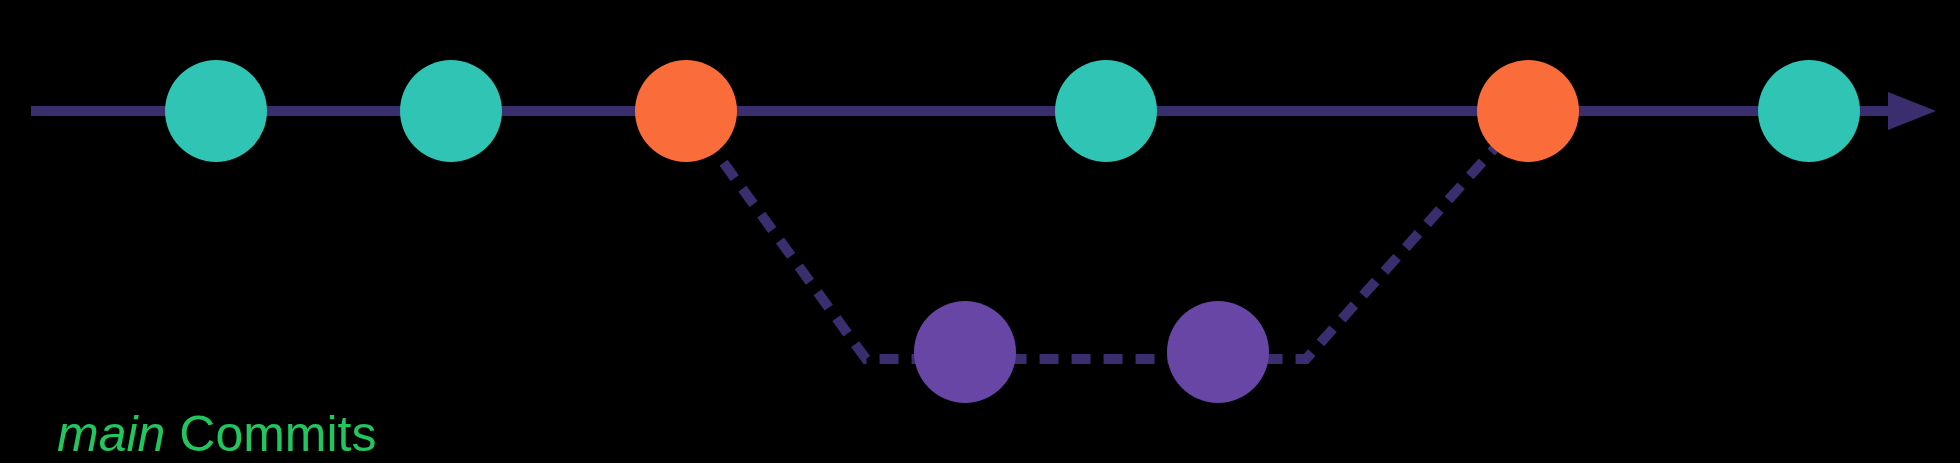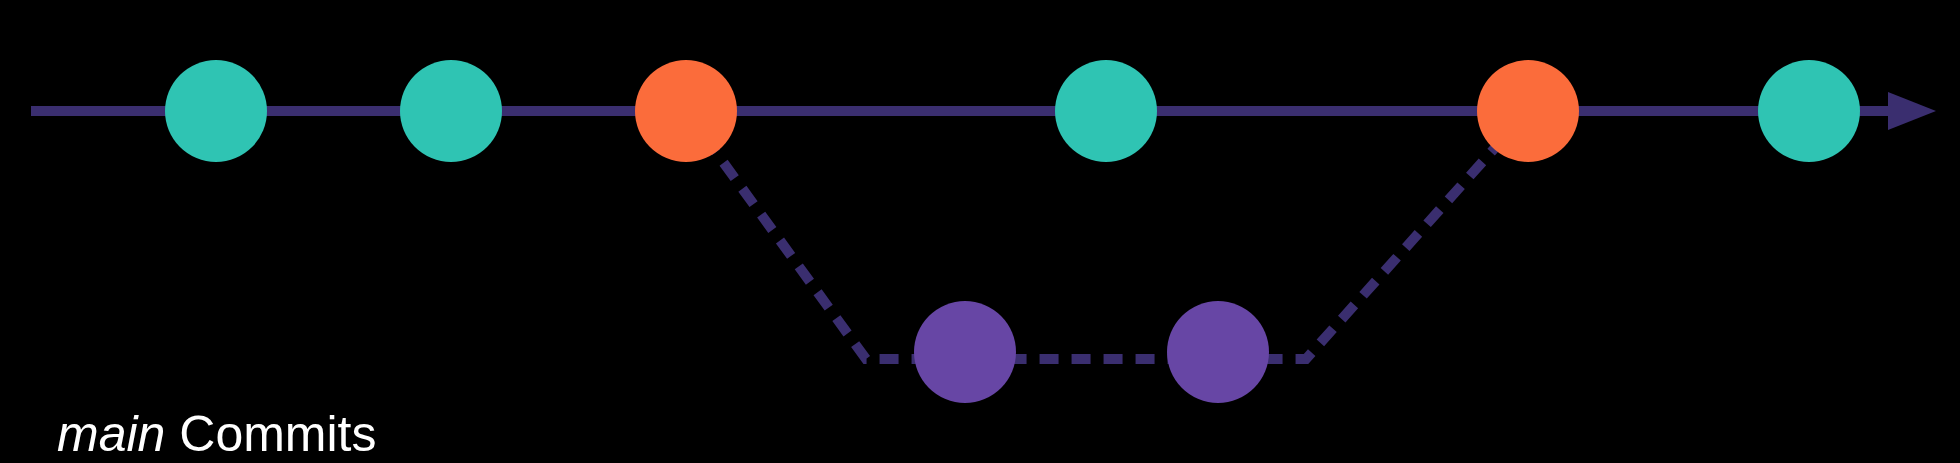--- a/index.html
+++ b/index.html
@@ -52,18 +52,18 @@
       <circle cx="451" cy="111" r="51" fill="#2FC4B3"></circle>
       <circle cx="686" cy="111" r="51" fill="#FB6C3B"></circle>
       <circle cx="1106" cy="111" r="51" fill="#2FC4B3"></circle>
       <circle cx="1528" cy="111" r="51" fill="#FB6C3B"></circle>
       <circle cx="1809" cy="111" r="51" fill="#2FC4B3"></circle>
       <circle cx="965" cy="352" r="51" fill="#6746A5"></circle>
       <circle cx="1218" cy="352" r="51" fill="#6746A5"></circle>
     </svg>
 
   <div class="legend">
-    <div class="legend-line" style="color: #ffffff;"><span class="kw">main</span><span> Commits</span></div>
+    <div class="legend-line" style="color: #22c55e;"><span class="kw">main</span><span> Commits</span></div>
     
     
   </div>
 
 </div>
 
 </body></html>

